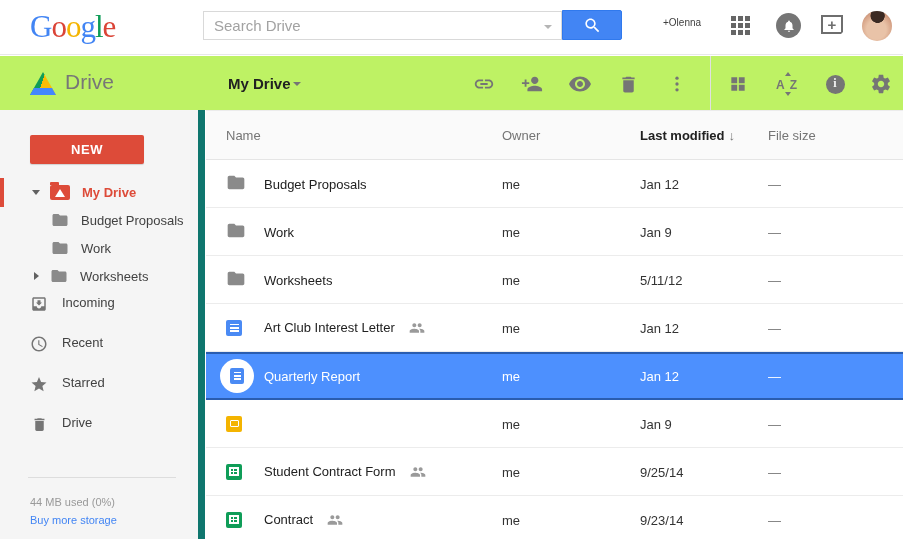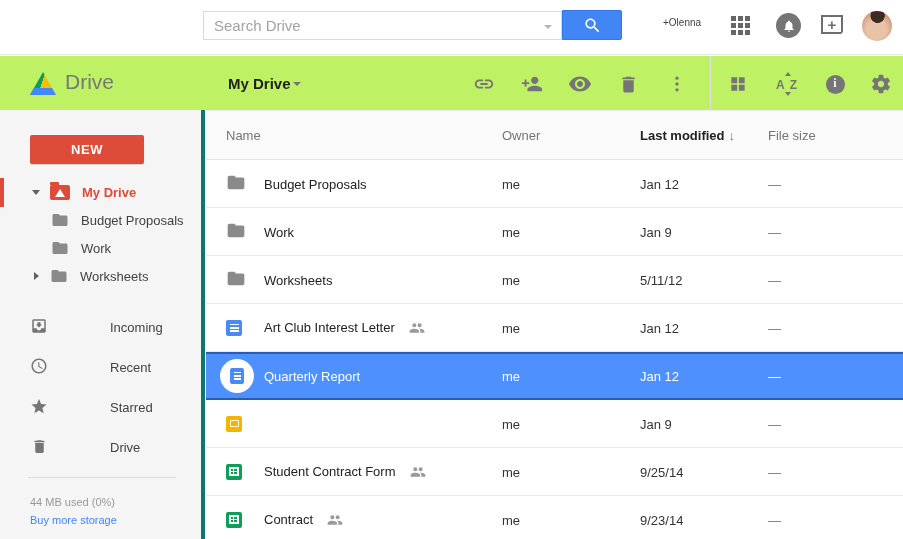--- a/index.html
+++ b/index.html
@@ -47,34 +47,34 @@
   .appbar-divider { position:absolute; left:710px; top:0; width:1px; height:54px; background:#e0e0e0; }
   .az-icon { position:relative; width:24px; height:24px; color:#757575; font-weight:bold; font-size:12px; }
   .az-icon .a { position:absolute; left:1px; top:6px; }
   .az-icon .z { position:absolute; right:2px; top:6px; }
   .az-icon .up { position:absolute; left:10px; top:0; width:0; height:0; border-left:3px solid transparent; border-right:3px solid transparent; border-bottom:4px solid #757575; }
   .az-icon .dn { position:absolute; left:10px; bottom:0; width:0; height:0; border-left:3px solid transparent; border-right:3px solid transparent; border-top:4px solid #757575; }
   .info-icon { width:19px; height:19px; border-radius:50%; background:#757575; position:relative; }
   .info-icon::after { content:"i"; position:absolute; left:50%; top:50%; transform:translate(-50%,-52%); color:#f5f5f5; font:bold 12px "Liberation Serif", serif; }
 
   
-  .sidebar { position:absolute; left:0; top:110px; width:205px; height:429px; background:#f5f5f5; border-right:4px solid #0f766e; }
+  .sidebar { position:absolute; left:0; top:110px; width:205px; height:429px; background:#f5f5f5; border-right:7px solid #0f766e; }
   .new-btn { position:absolute; left:30px; top:25px; width:114px; height:29px; background:#dd4b39; color:#fff; border:none; border-radius:2px; font:bold 13px "Liberation Sans",sans-serif; letter-spacing:.5px; cursor:pointer; box-shadow:0 1px 1px rgba(0,0,0,.15); }
   .active-bar { position:absolute; left:0; top:68px; width:4px; height:29px; background:#dd4b39; }
   .side-row { position:absolute; left:0; width:205px; height:28px; display:flex; align-items:center; cursor:pointer; font-size:13px; color:#424242; }
   .side-row .caret-down { width:0; height:0; border-left:4px solid transparent; border-right:4px solid transparent; border-top:5px solid #616161; margin-left:32px; }
   .side-row .caret-right { width:0; height:0; border-top:4px solid transparent; border-bottom:4px solid transparent; border-left:5px solid #616161; margin-left:34px; }
   .caret-spacer { width:9px; margin-left:32px; }
   .mydrive-ficon { width:20px; height:15px; background:#dd4b39; border-radius:2px; position:relative; margin-left:10px; }
   .mydrive-ficon::before { content:""; position:absolute; left:0; top:-3px; width:9px; height:3px; background:#dd4b39; border-radius:1px 1px 0 0; }
   .mydrive-ficon::after { content:""; position:absolute; left:5px; top:4px; width:0; height:0; border-left:5px solid transparent; border-right:5px solid transparent; border-bottom:8px solid #fff; }
   .side-folder { margin-left:10px; }
   .side-row .lbl { margin-left:12px; }
   .side-row.active .lbl { color:#dd4b39; font-weight:bold; }
-  .nav-row { position:absolute; left:0; width:205px; height:40px; display:flex; align-items:flex-end; cursor:pointer; font-size:13px; color:#424242;gap:48px; }
+  .nav-row { position:absolute; left:0; width:205px; height:40px; display:flex; align-items:flex-start; cursor:pointer; font-size:13px; color:#424242; }
   .nav-row .nicon { width:18px; height:18px; margin-left:30px; display:flex; align-items:center; justify-content:center; }
   .nav-row .lbl { margin-left:14px; }
   .side-divider { position:absolute; left:28px; top:367px; width:148px; height:1px; background:#ddd; }
   .storage-used { position:absolute; left:30px; top:386px; font-size:11px; color:#999; }
   .buy-link { position:absolute; left:30px; top:404px; font-size:11px; color:#4285f4; cursor:pointer; }
 
   
   .main { position:absolute; left:206px; top:110px; width:697px; height:429px; background:#fff; border-top:1px solid #ececec; }
   .list-header { position:relative; height:49px; background:#fafafa; border-bottom:1px solid #e5e5e5; font-size:13px; color:#757575; }
   .hc { position:absolute; top:50%; transform:translateY(-50%); }
@@ -104,20 +104,21 @@
   .ficon.slides::after { content:""; position:absolute; left:3.5px; right:3.5px; top:4.5px; bottom:4.5px; border:1.5px solid #fff; border-radius:1px; }
   .sel-circle { width:34px; height:34px; border-radius:50%; background:#fff; display:flex; align-items:center; justify-content:center; }
   .sel-circle .ficon.doc { width:14px; height:16px; }
 </style>
 </head>
 <body>
 
 <div id="stage">
 
   <div class="topbar">
+    <div class="glogo"><span class="l1">G</span><span class="l2">o</span><span class="l3">o</span><span class="l4">g</span><span class="l5">l</span><span class="l6">e</span></div>
 
     <div class="searchwrap">
       <div class="searchbox">
         <input type="text" placeholder="Search Drive" style="">
         <span class="search-caret"></span>
       </div>
       <div class="searchbtn">
         <svg width="19" height="19" viewBox="0 0 24 24" fill="#fff">
             <path d="M15.5 14h-.79l-.28-.27C15.41 12.59 16 11.11 16 9.5 16 5.91 13.09 3 9.5 3S3 5.91 3 9.5 5.91 16 9.5 16c1.61 0 3.09-.59 4.23-1.57l.27.28v.79l5 4.99L20.49 19l-4.99-5zm-6 0C7.01 14 5 11.99 5 9.5S7.01 5 9.5 5 14 7.01 14 9.5 11.99 14 9.5 14z"></path>
           </svg>

